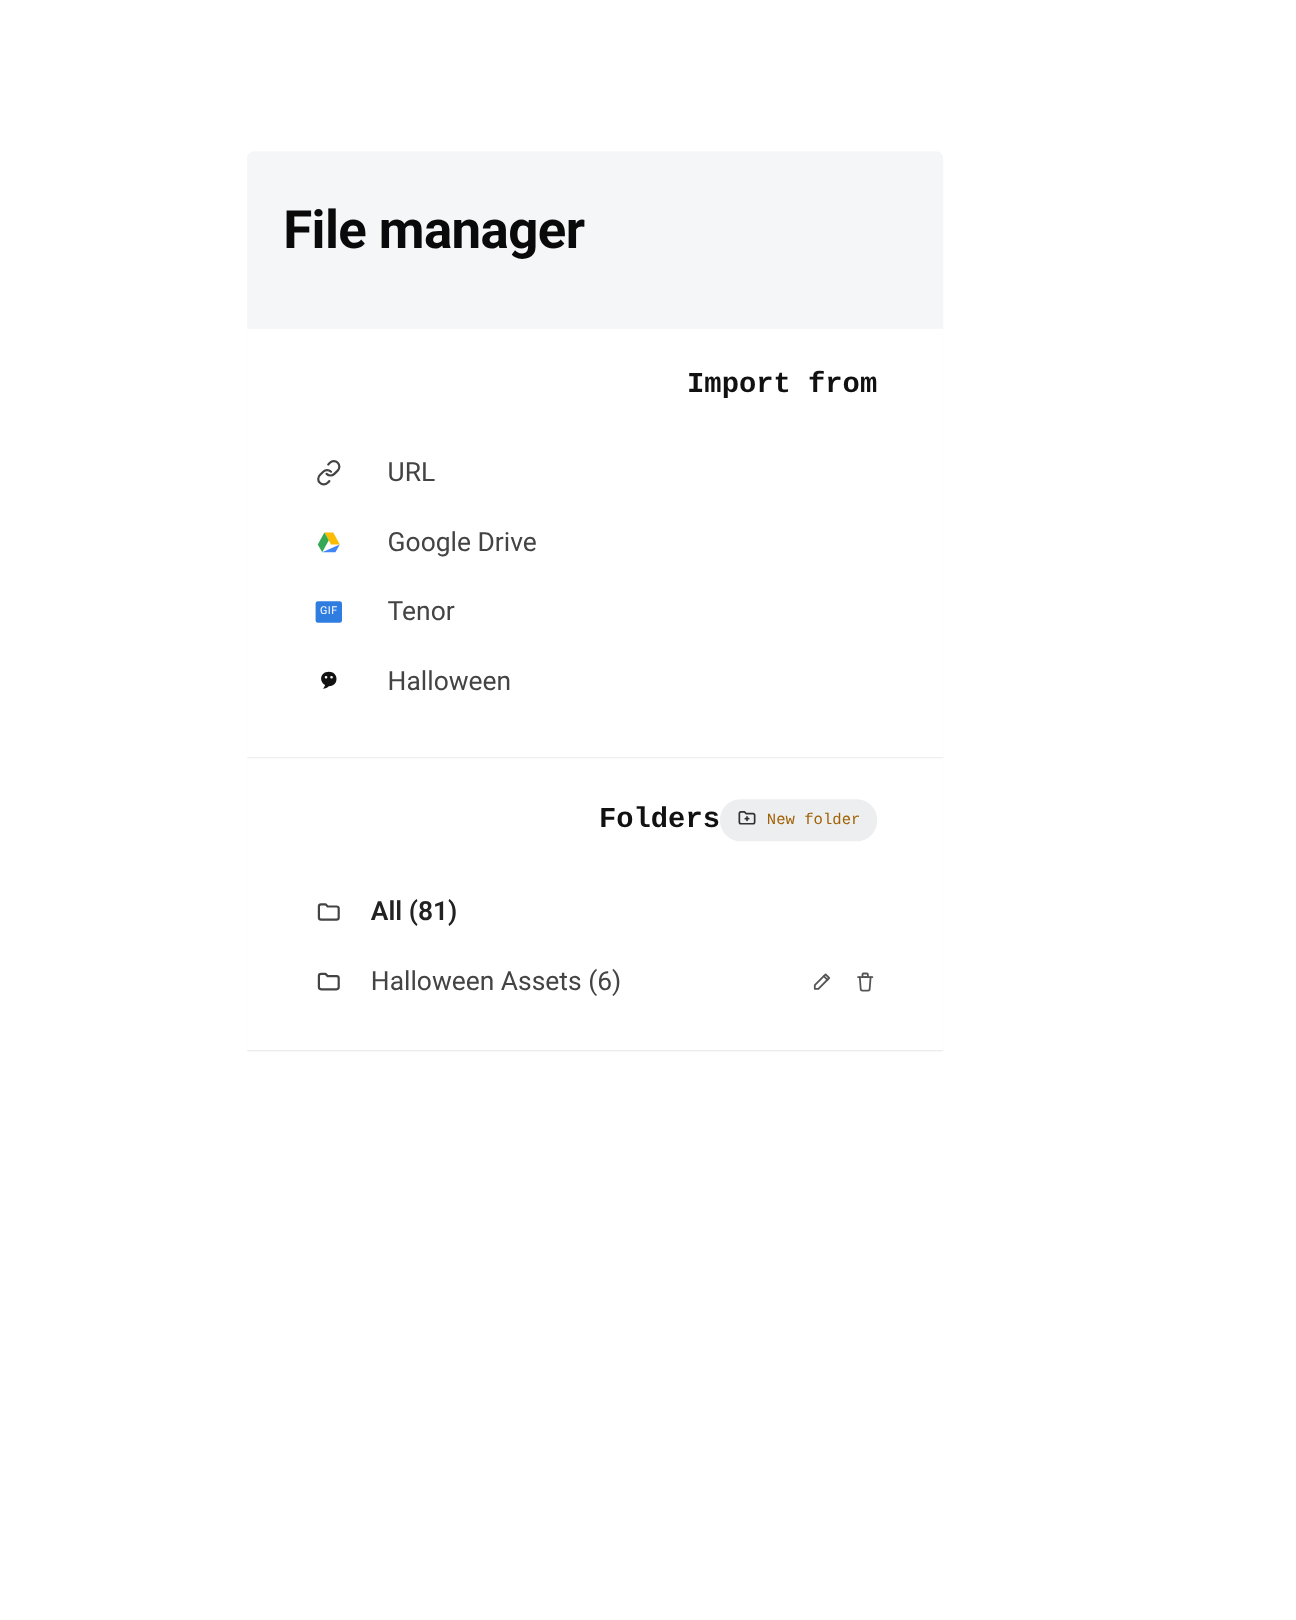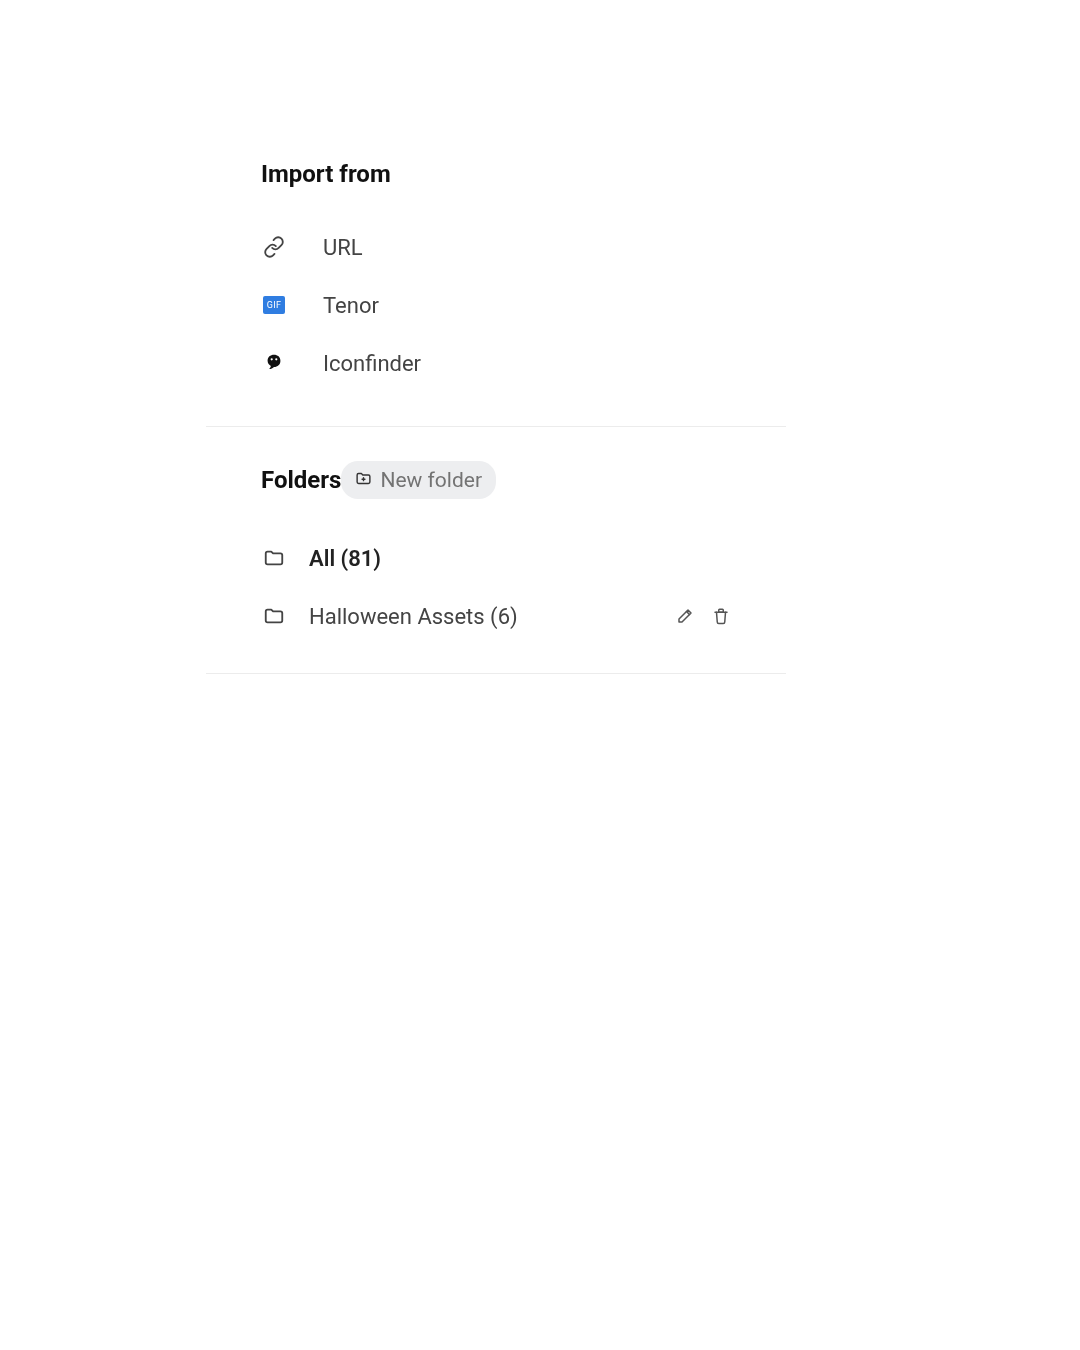--- a/index.html
+++ b/index.html
@@ -27,22 +27,23 @@
     color: #0a0a0a;
   }
   .section {
     background: #ffffff;
     border-bottom: 1px solid #ececec;
     padding: 34px 55px 34px 55px;
   }
   .section-header {
     display: flex;
     align-items: center;
-    justify-content: flex-start;
+    justify-content: flex-end;
     margin-bottom: 30px;
+    font-family: Liberation Mono, monospace;
   }
   .section-title {
     font-size: 24px;
     font-weight: 700;
     color: #111;
   }
   .item {
     display: flex;
     align-items: center;
     gap: 36px;
@@ -61,22 +62,22 @@
   }
   .item .icon-slot svg { width: 22px; height: 22px; }
   .bold-label { font-weight: 600; color: #222; }
   .btn {
     display: inline-flex;
     align-items: center;
     gap: 8px;
     background: #edeef0;
     border-radius: 17px;
     padding: 7px 14px;
-    font-size: 21px;
-    color: #737373;
+    font-size: 13px;
+    color: #a16207;
     cursor: pointer;
   }
   .btn svg { width: 17px; height: 17px; }
   .folder-row {
     display: flex;
     align-items: center;
     justify-content: space-between;
   }
   .folder-actions {
     display: flex;
@@ -100,52 +101,65 @@
     justify-content: center;
     border-radius: 2px;
     letter-spacing: 0.3px;
   }
 </style>
 </head>
 <body>
 
 <div class="panel">
 
+  <div class="header">
+    <h1 class="title">File manager</h1>
+  </div>
 
   <div class="section">
     <div class="section-header">
       <div class="section-title">Import from</div>
     </div>
 
     <div class="item">
       <span class="icon-slot">
         <svg viewBox="0 0 24 24" fill="none" stroke="#444" stroke-width="2" stroke-linecap="round" stroke-linejoin="round">
           <path d="M10 13a5 5 0 0 0 7.07 0l3-3a5 5 0 1 0-7.07-7.07l-1.5 1.5"></path>
           <path d="M14 11a5 5 0 0 0-7.07 0l-3 3a5 5 0 1 0 7.07 7.07l1.5-1.5"></path>
         </svg>
       </span>
       <span>URL</span>
     </div>
 
 
+    <div class="item">
+      <span class="icon-slot">
+        <svg viewBox="0 0 24 24">
+          <polygon points="8,3 16,3 22,14 14,14" fill="#fbbc04"></polygon>
+          <polygon points="2,14 8,3 12,10 6,21" fill="#34a853"></polygon>
+          <polygon points="6,21 22,14 18,21" fill="#4285f4"></polygon>
+        </svg>
+      </span>
+      <span>Google Drive</span>
+    </div>
 
     <div class="item">
       <span class="icon-slot">
         <span class="gif-badge">GIF</span>
       </span>
       <span>Tenor</span>
     </div>
 
     <div class="item">
       <span class="icon-slot">
         <svg viewBox="0 0 24 24" fill="#111">
           <path d="M12 3c-4 0-7 2.5-7 6.5 0 2.8 1.7 4.6 3.6 5.7-.3 1.4-1 2.6-1.9 3.4 2.2-.1 4-1 5.3-2.3 4 0 7-2.5 7-6.8C19 5.5 16 3 12 3zm-2.5 6.2a1.2 1.2 0 1 1 0-2.4 1.2 1.2 0 0 1 0 2.4zm5 0a1.2 1.2 0 1 1 0-2.4 1.2 1.2 0 0 1 0 2.4z"></path>
         </svg>
       </span>
-      <span>Iconfinder</span>
+      <span>Halloween</span>
     </div>
   </div>
 
   <div class="section" style="padding-bottom:28px;">
     <div class="section-header">
       <div class="section-title">Folders</div>
       <div class="btn">
         <span>
           <svg viewBox="0 0 24 24" fill="none" stroke="#333" stroke-width="2" stroke-linecap="round" stroke-linejoin="round">
             <path d="M3 7a2 2 0 0 1 2-2h4l2 2h8a2 2 0 0 1 2 2v8a2 2 0 0 1-2 2H5a2 2 0 0 1-2-2V7z"></path>

